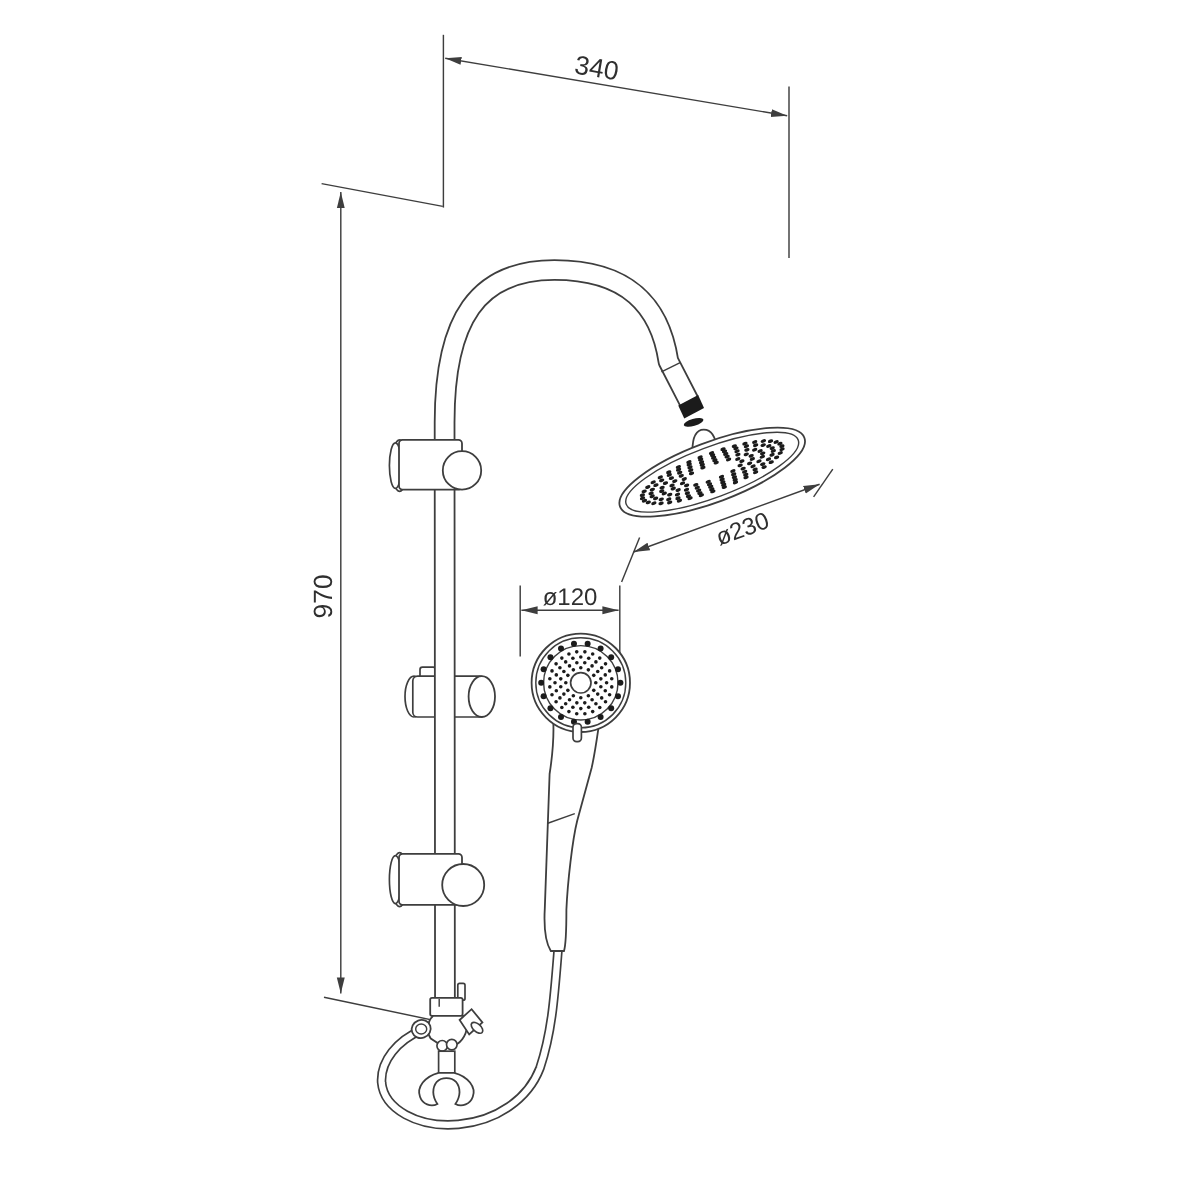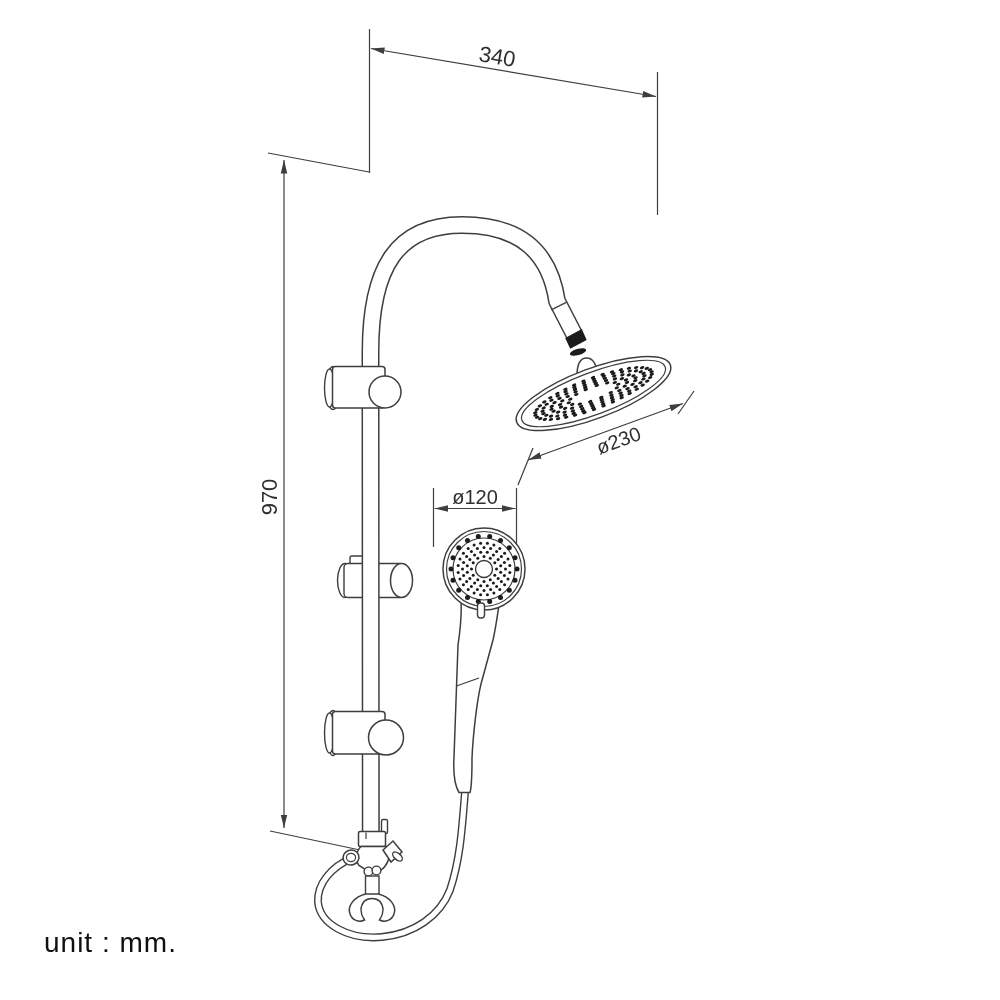--- a/index.html
+++ b/index.html
@@ -346,15 +346,14 @@
             <ellipse cx="42.0" cy="-11.2" rx="2.3" ry="1.4" fill="var(--dark)"></ellipse>
             <ellipse cx="49.0" cy="-9.4" rx="2.3" ry="1.4" fill="var(--dark)"></ellipse>
             <ellipse cx="54.6" cy="-7.2" rx="2.3" ry="1.4" fill="var(--dark)"></ellipse>
             <ellipse cx="58.7" cy="-4.9" rx="2.3" ry="1.4" fill="var(--dark)"></ellipse>
             <ellipse cx="61.2" cy="-2.5" rx="2.3" ry="1.4" fill="var(--dark)"></ellipse>
           </g>
     </g>
   </g>
 </svg>
 
-<div class="unit-note">unit : mm.</div>
 
 </div>
 
 </body></html>

